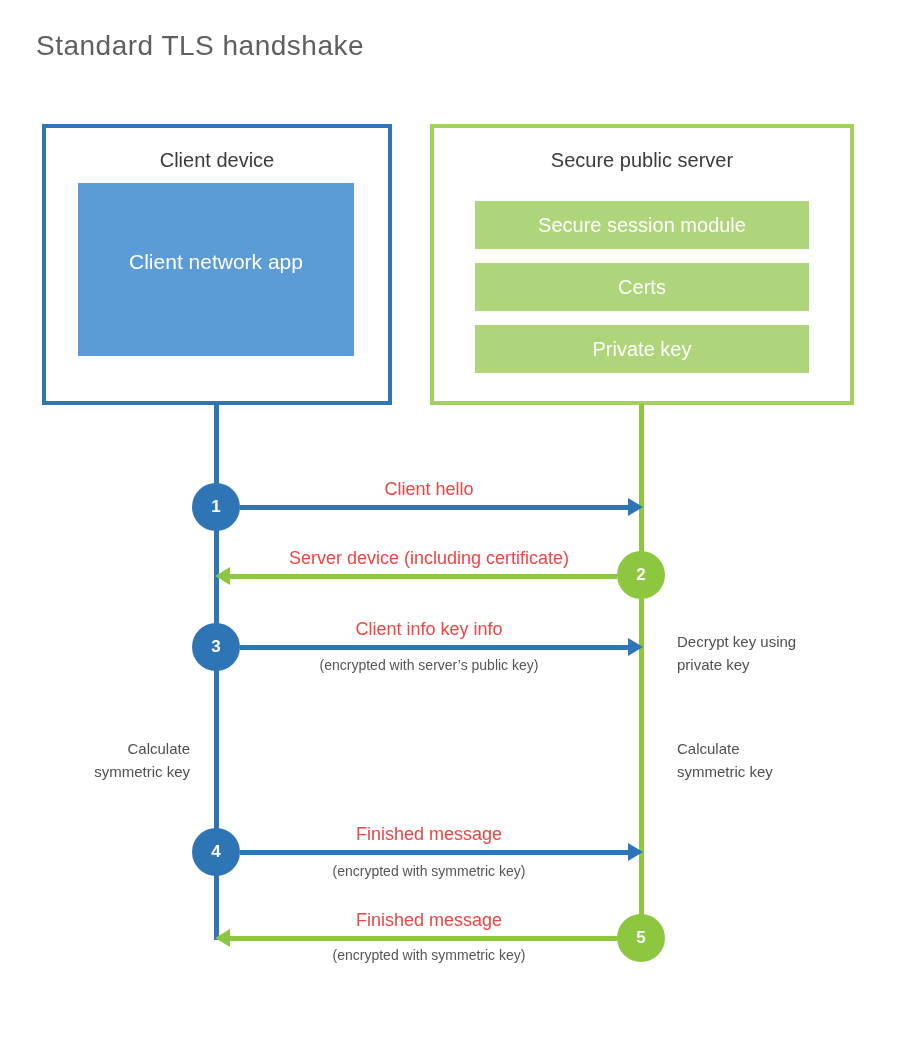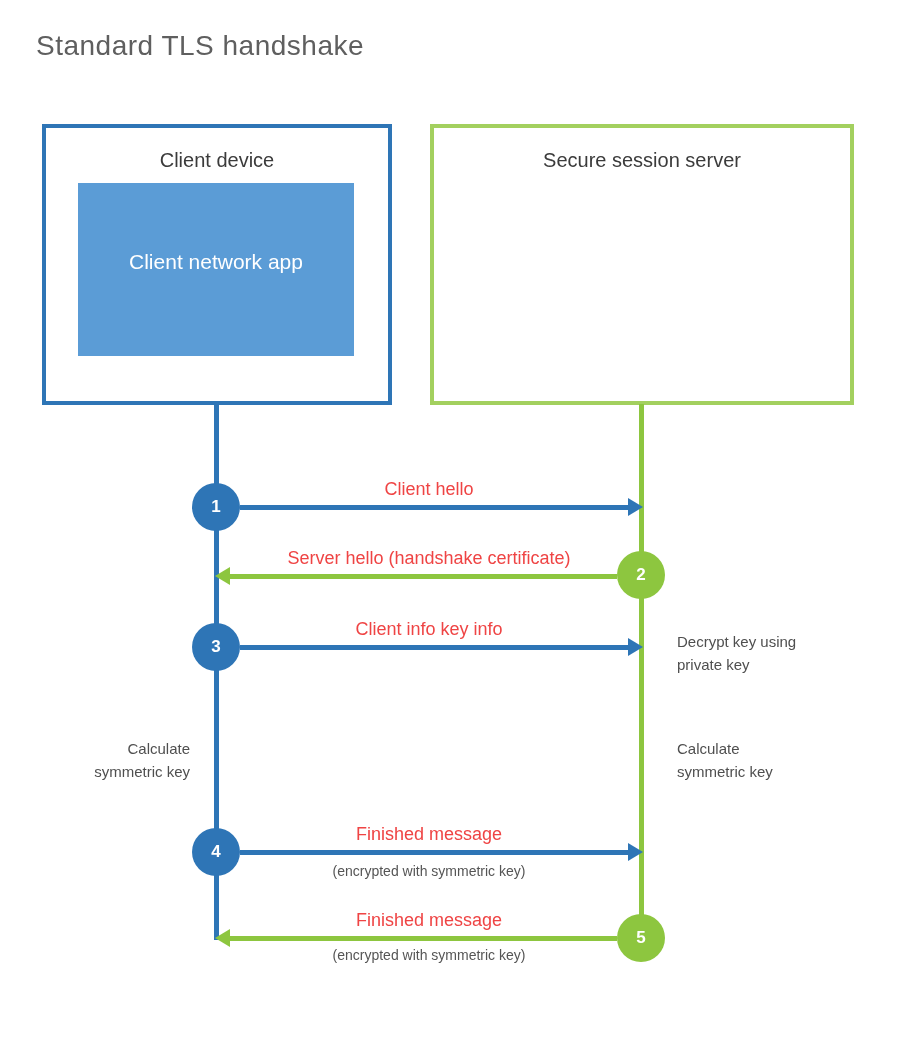--- a/index.html
+++ b/index.html
@@ -126,45 +126,55 @@
 
   <div class="abs diagram-title">Standard TLS handshake</div>
 
   <div class="abs entity-box client-box"></div>
   <div class="abs entity-title client-title">Client device</div>
   <div class="abs client-app-rect">
     <div class="inner">Client network app</div>
   </div>
 
   <div class="abs entity-box server-box"></div>
-  <div class="abs entity-title server-title">Secure session server</div>
+  <div class="abs entity-title server-title">Secure public server</div>
+  <div class="abs module-bar" style="top:201px">
+    <span>Secure session module</span>
+  </div>
+  <div class="abs module-bar" style="top:263px">
+    <span>Certs</span>
+  </div>
+  <div class="abs module-bar" style="top:325px">
+    <span>Private key</span>
+  </div>
 
   <div class="abs lifeline client-lifeline"></div>
   <div class="abs lifeline server-lifeline"></div>
 
   <div class="abs step-circle step-blue" style="left:192px; top:483px">
     <span>1</span>
   </div>
   <div class="abs msg-label" style="top:479px">Client hello</div>
   <div class="abs arrow-line arrow-blue" style="left:240px; top:505px; width:389px"></div>
   <div class="abs arrow-head head-right-blue" style="left:628px; top:498px"></div>
 
   <div class="abs step-circle step-green" style="left:617px; top:551px">
     <span>2</span>
   </div>
-  <div class="abs msg-label" style="top:548px">Server hello (handshake certificate)</div>
+  <div class="abs msg-label" style="top:548px">Server device (including certificate)</div>
   <div class="abs arrow-line arrow-green" style="left:230px; top:574px; width:387px"></div>
   <div class="abs arrow-head head-left-green" style="left:215px; top:567px"></div>
 
   <div class="abs step-circle step-blue" style="left:192px; top:623px">
     <span>3</span>
   </div>
   <div class="abs msg-label" style="top:619px">Client info key info</div>
   <div class="abs arrow-line arrow-blue" style="left:240px; top:645px; width:389px"></div>
   <div class="abs arrow-head head-right-blue" style="left:628px; top:638px"></div>
+  <div class="abs msg-sublabel" style="top:657px">(encrypted with server’s public key)</div>
 
   <div class="abs side-note note-right" style="top:631px">Decrypt key using private key</div>
 
   <div class="abs side-note note-left" style="top:738px">Calculate symmetric key</div>
   <div class="abs side-note note-right" style="top:738px; width:120px">Calculate symmetric key</div>
 
   <div class="abs step-circle step-blue" style="left:192px; top:828px">
     <span>4</span>
   </div>
   <div class="abs msg-label" style="top:824px">Finished message</div>

